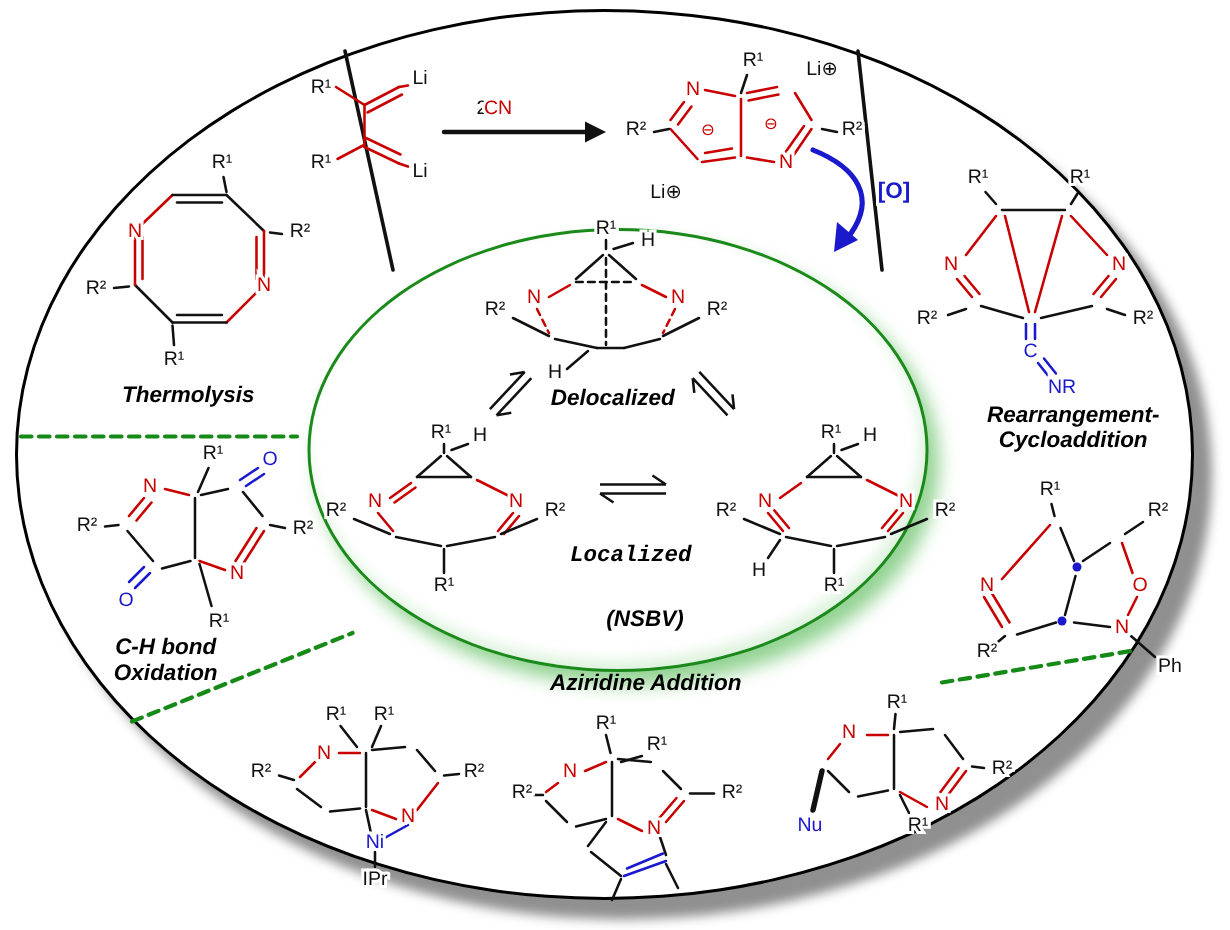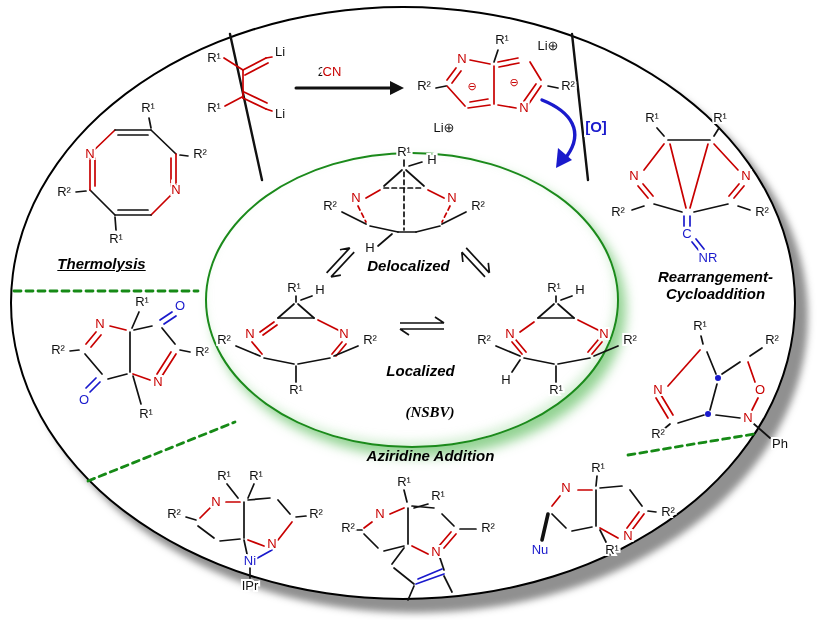--- a/index.html
+++ b/index.html
@@ -375,30 +375,34 @@
       <line class="bk" x1="600" y1="530" x2="606" y2="542"></line>
       <text class="halo" x="598" y="472">R¹</text>
       <text class="halo tr" x="566" y="492">N</text>
       <text class="halo tr" x="628" y="540">N</text>
       <text class="halo" x="668" y="516">R²</text>
       <text class="halo tb" x="540" y="554">Nu</text>
       <text class="halo" x="612" y="554">R¹</text>
     </g>
   </svg>
 
-  <div class="slabel" style="left:34px;top:255px;width:135px;text-decoration:underline;">Thermolysis</div>
-
+  <div class="slabel" style="left:58px;top:255px;width:135px;">Thermolysis</div>
+
+  <div class="slabel" style="left:48px;top:423px;width:125px;">
+    <div>C-H bond</div>
+    <div>Oxidation</div>
+  </div>
 
   <div class="slabel" style="left:628px;top:268px;width:175px;">
     <div>Rearrangement-</div>
     <div>Cycloaddition</div>
   </div>
 
   <div class="slabel" style="left:338px;top:447px;width:185px;">Aziridine Addition</div>
 
   <div class="slabel" style="left:346px;top:257px;width:125px;font-style:italic;">Delocalized</div>
 
-  <div class="slabel" style="left:368px;top:362px;width:105px;">Localized</div>
-
-
-  <div class="slabel" style="left:305px;top:404px;width:250px;font-family:Liberation Serif, serif;">(NSBV)</div>
+  <div class="slabel" style="left:368px;top:362px;width:105px;font-family:Liberation Mono, monospace;">Localized</div>
+
+
+  <div class="slabel" style="left:305px;top:404px;width:250px;">(NSBV)</div>
 
 </div>
 
 </body></html>

